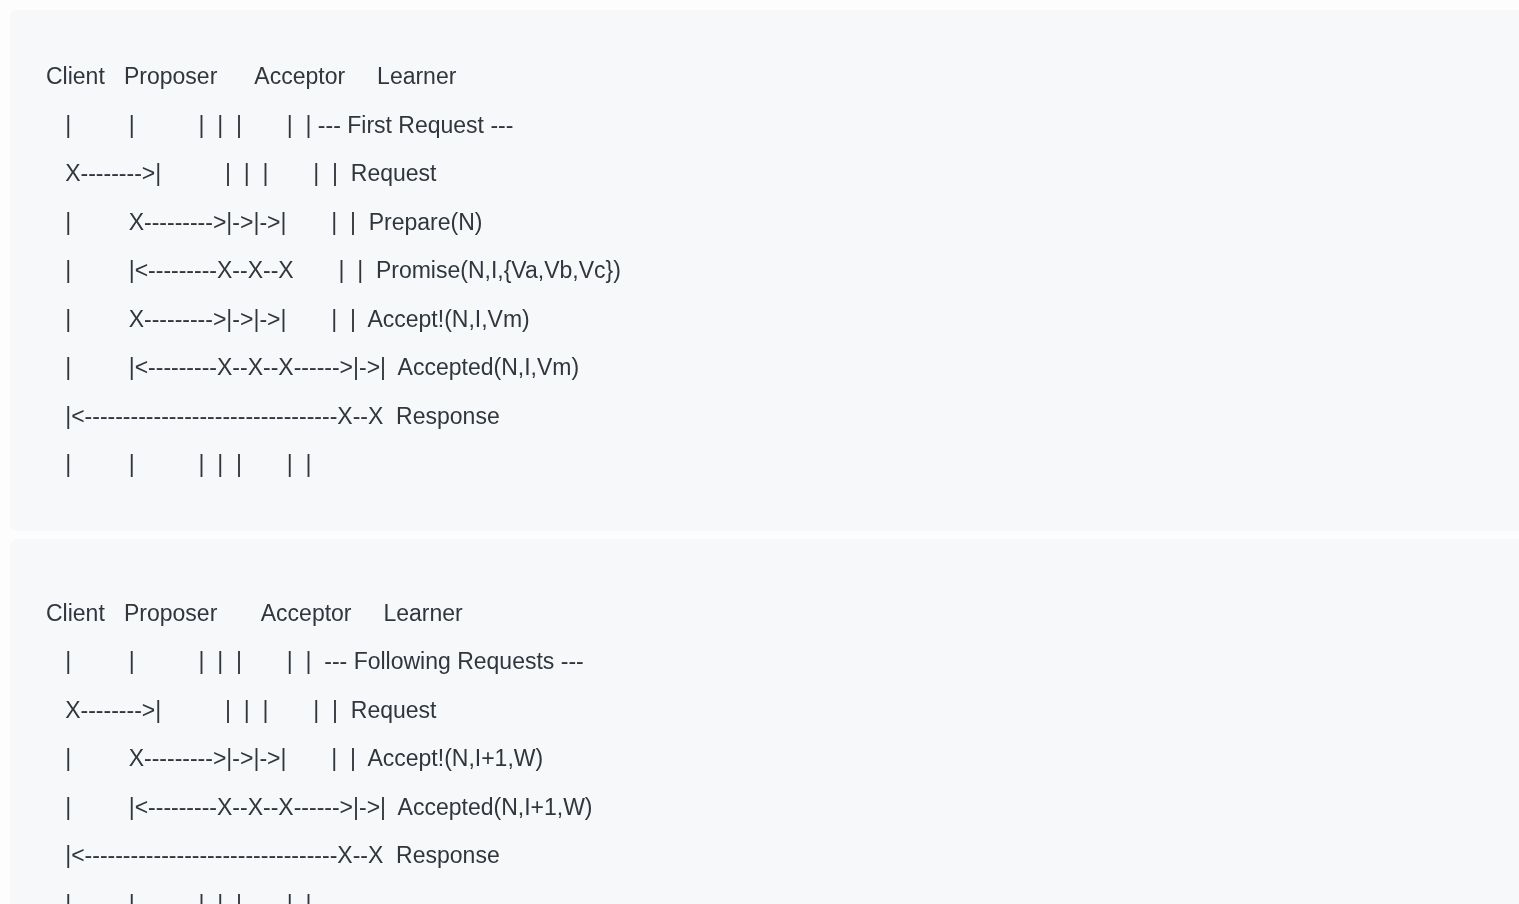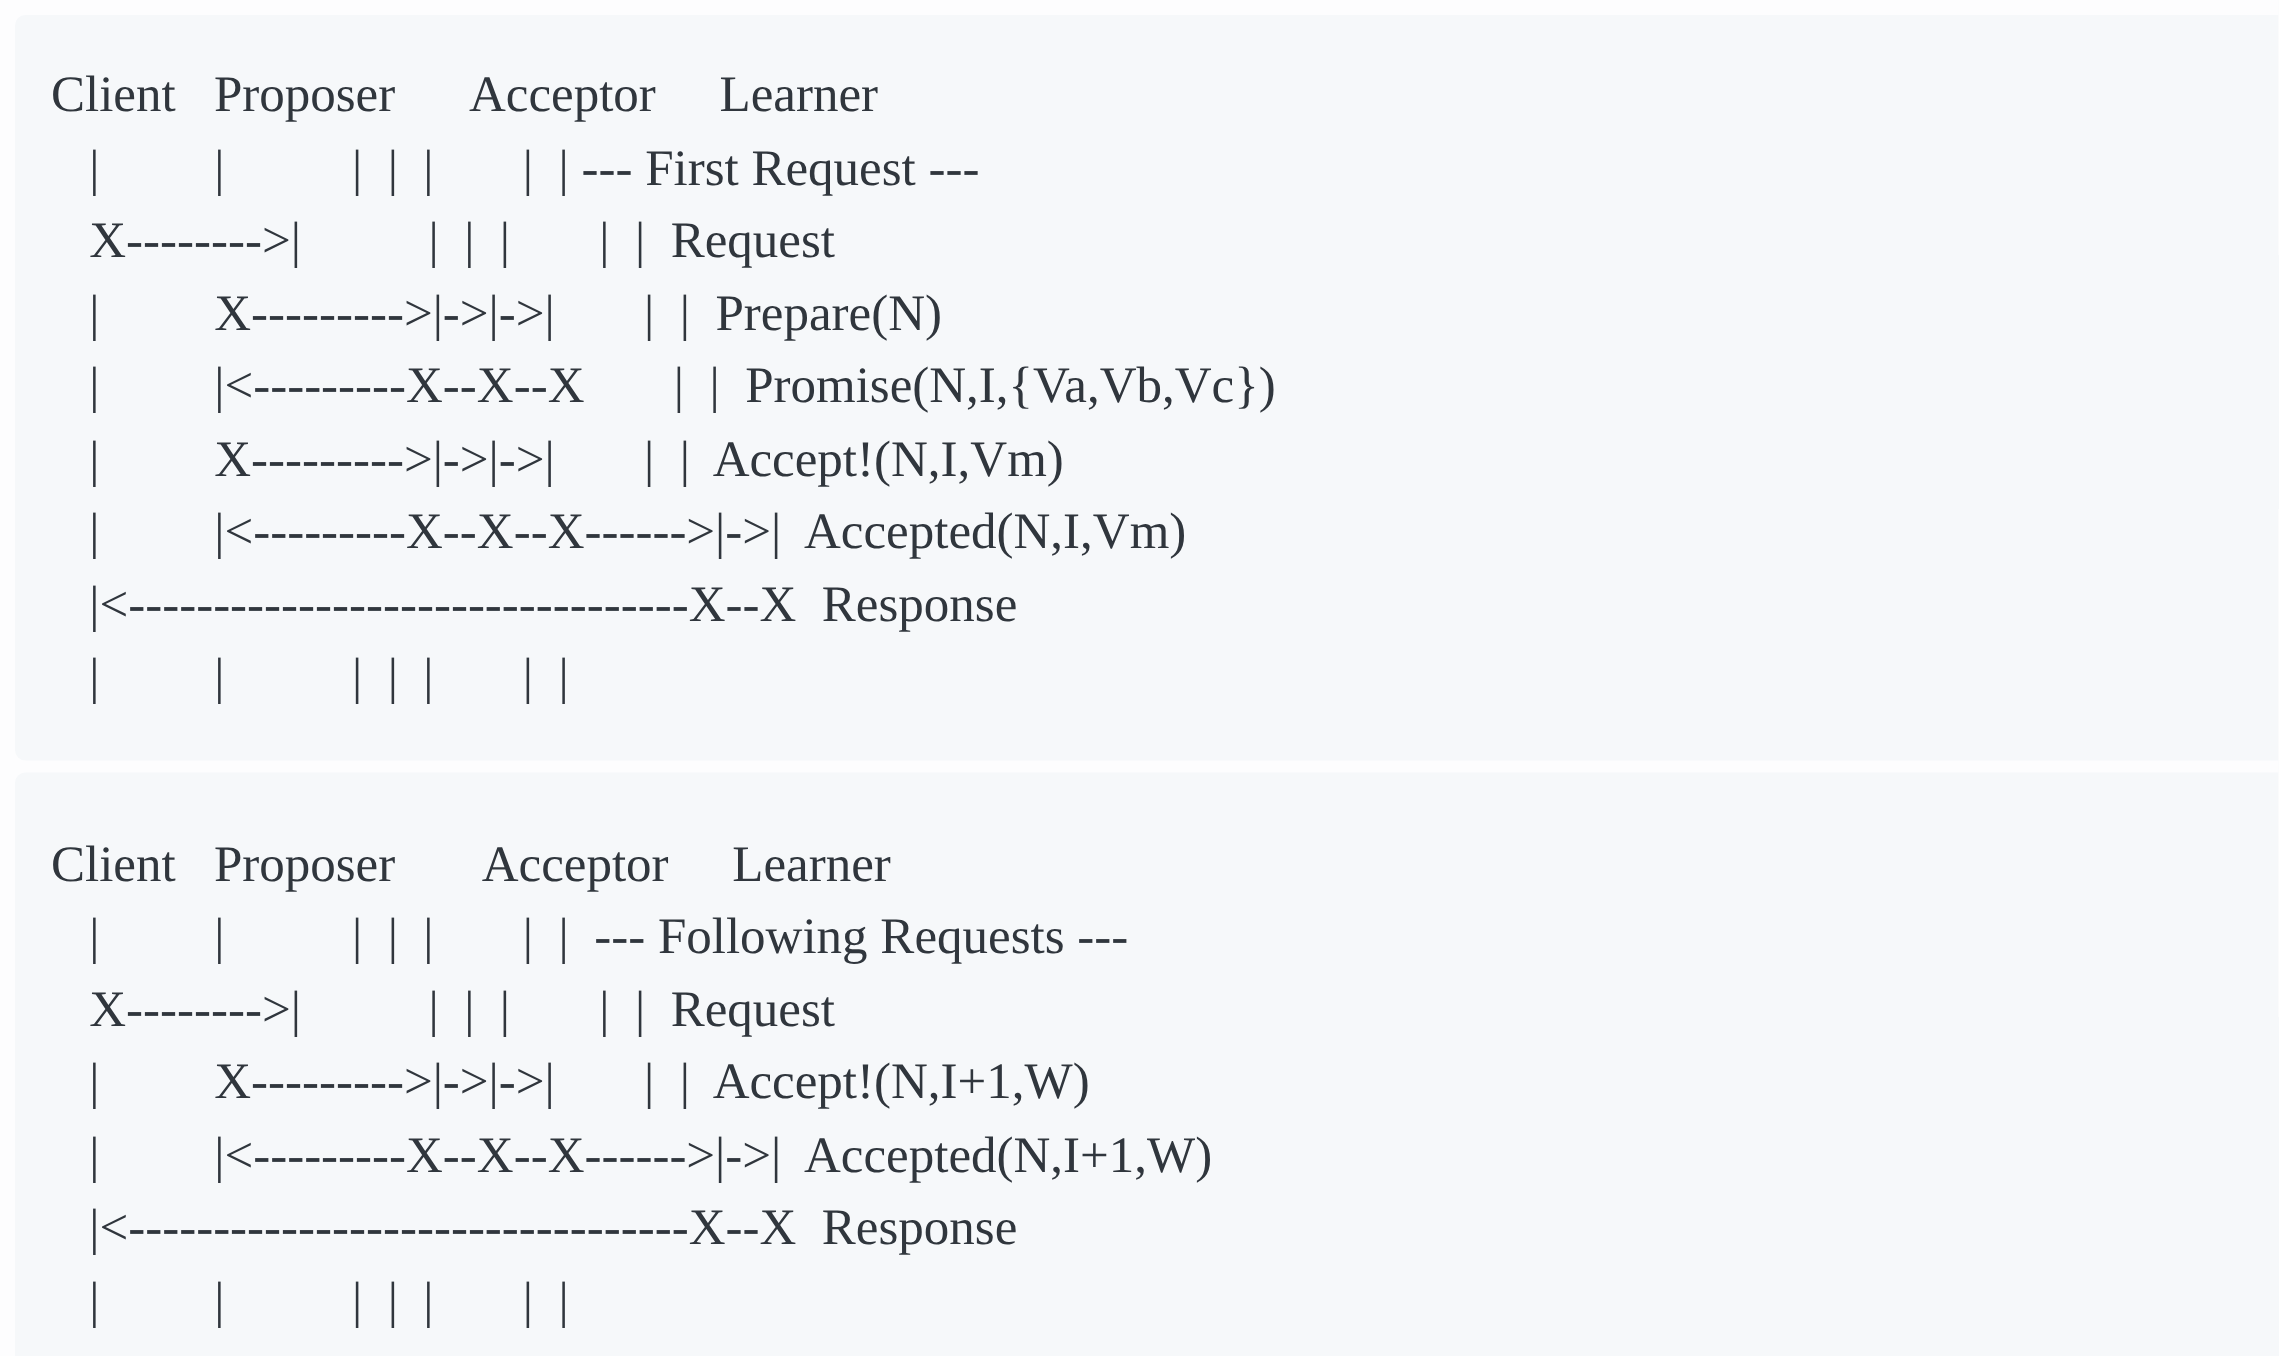--- a/index.html
+++ b/index.html
@@ -24,24 +24,24 @@
   }
   .code-block.first {
     margin-top: 10px;
     padding: 26px 0 26px 20px;
   }
   .code-block.following {
     margin-top: 8px;
     padding: 34px 0 32px 20px;
   }
   pre.ascii {
-    margin: 4px;
+    margin: 16px;
     padding: 0;
-    font-family: Liberation Serif, serif;
-    font-size: 34px;
+    font-family: Liberation Sans, sans-serif;
+    font-size: 23px;
     line-height: 48.5px;
     color: #30363d;
     white-space: pre;
     letter-spacing: 0;
   }
 </style>
 </head>
 <body>
 
 <div class="page">

